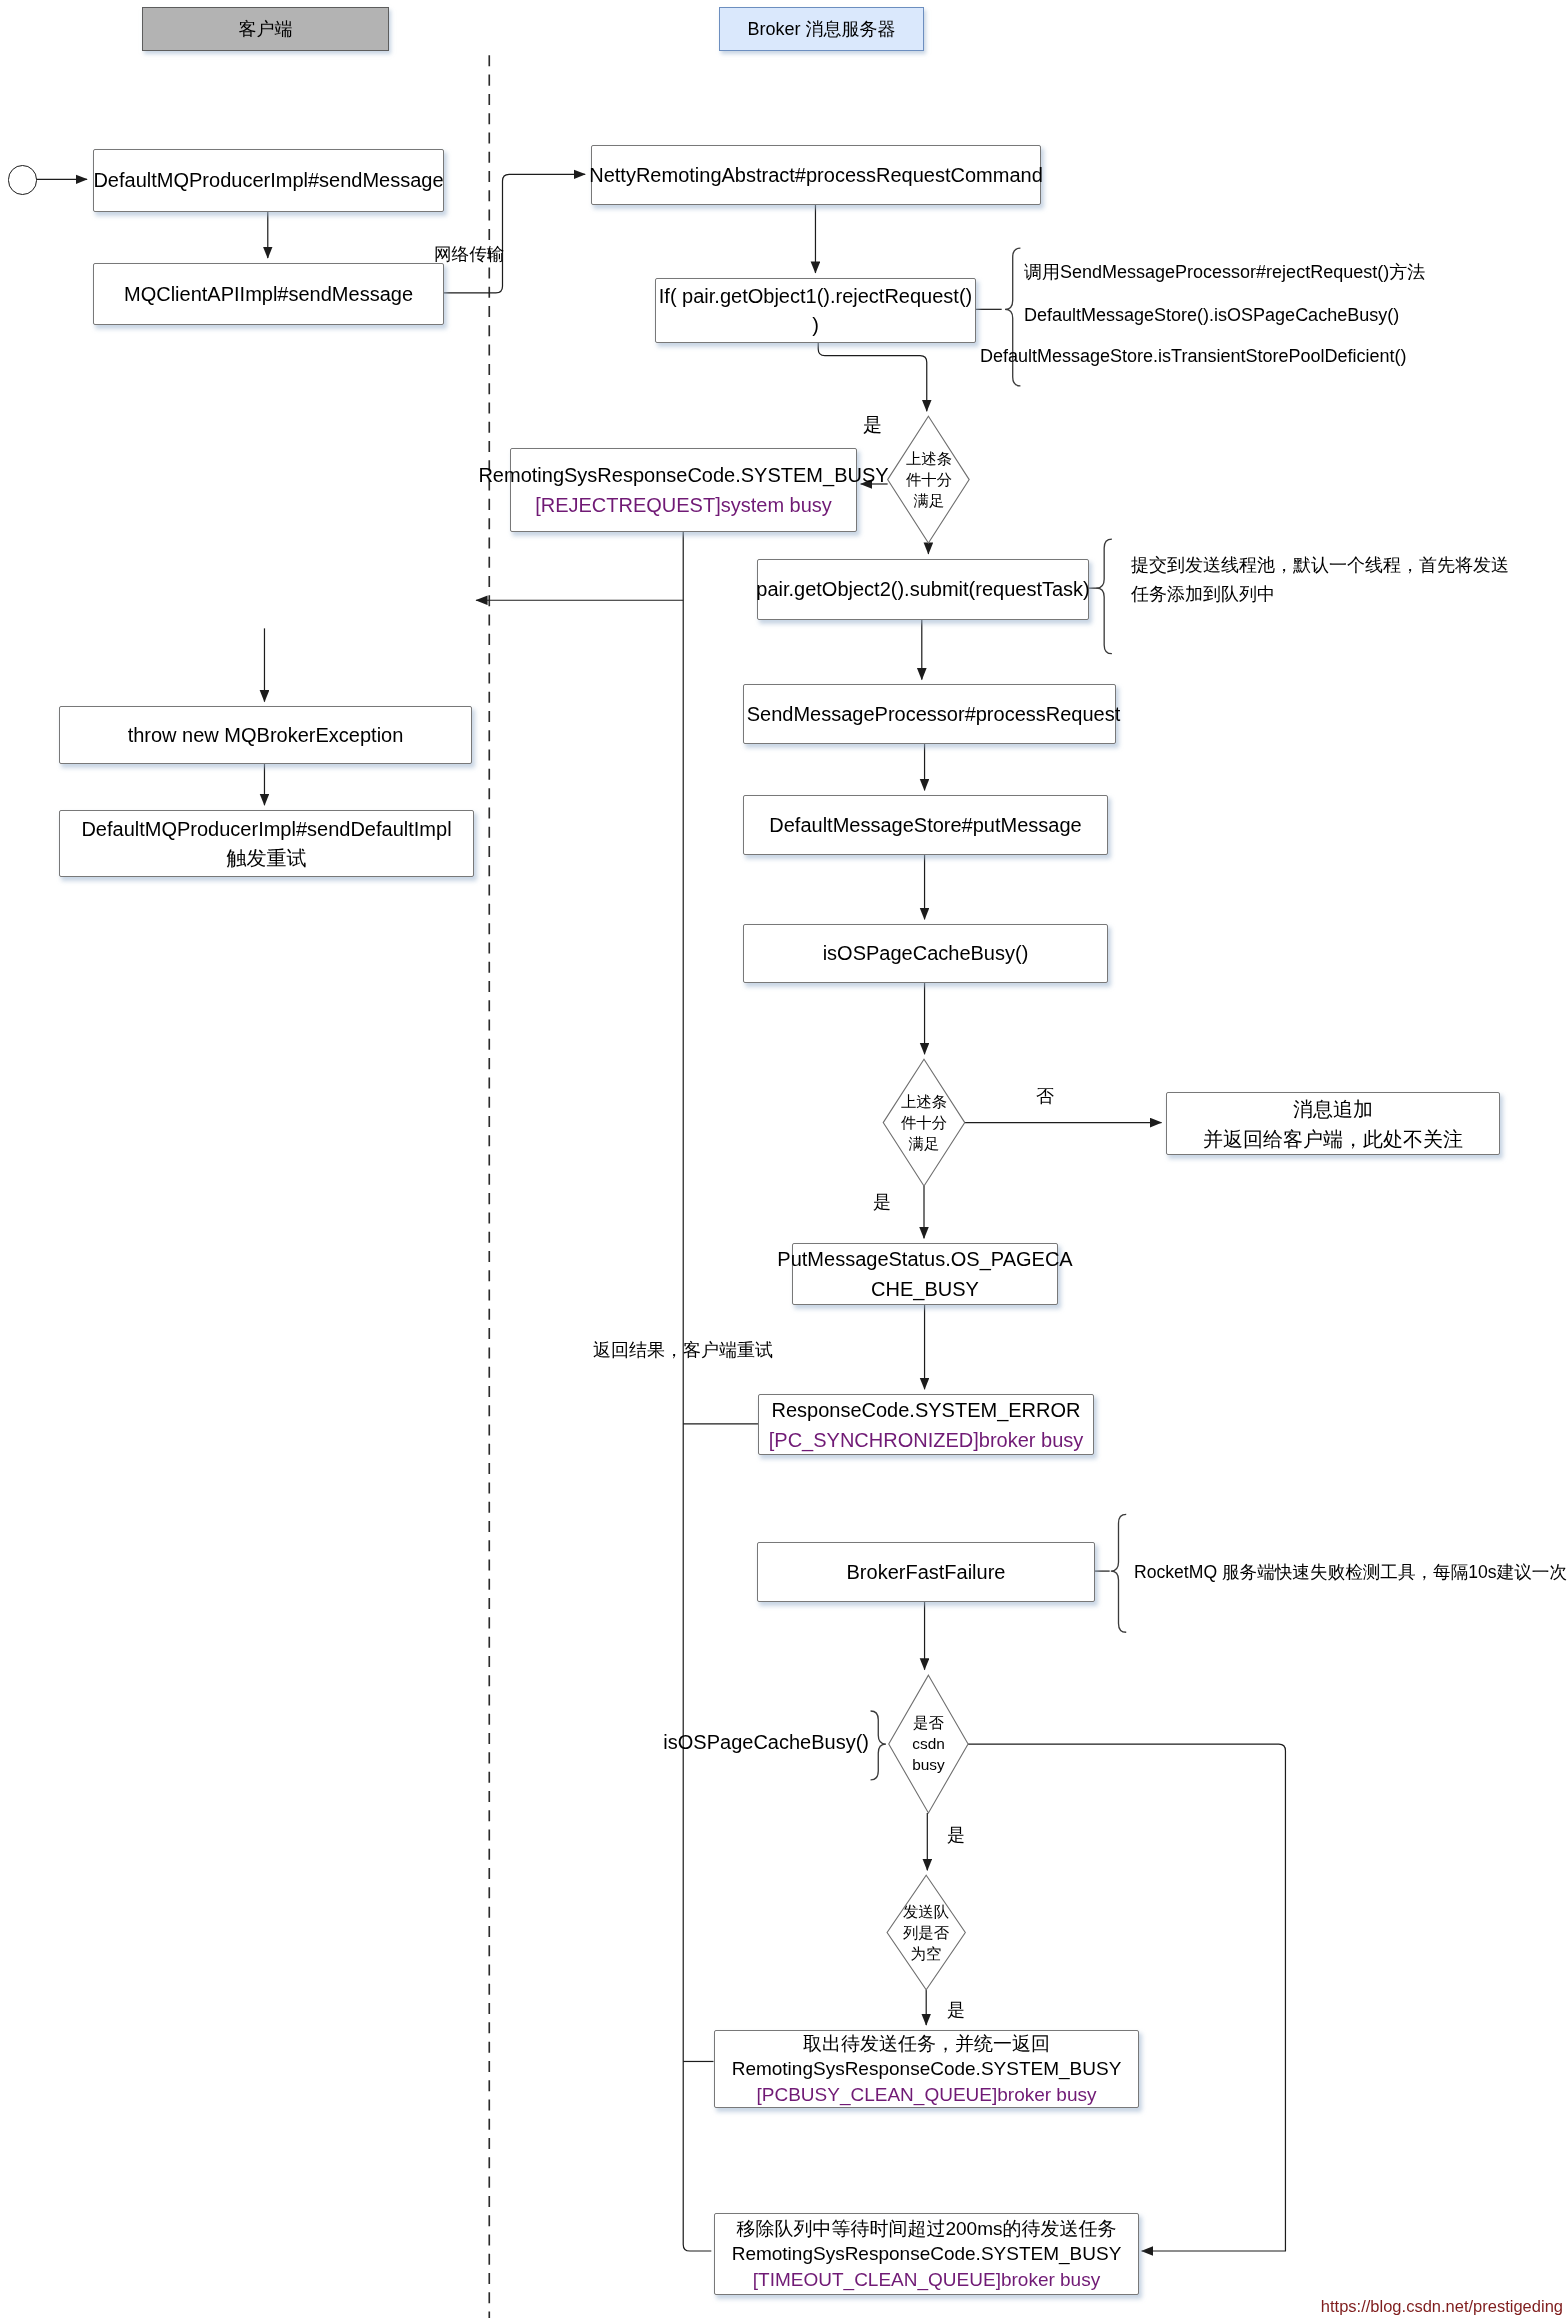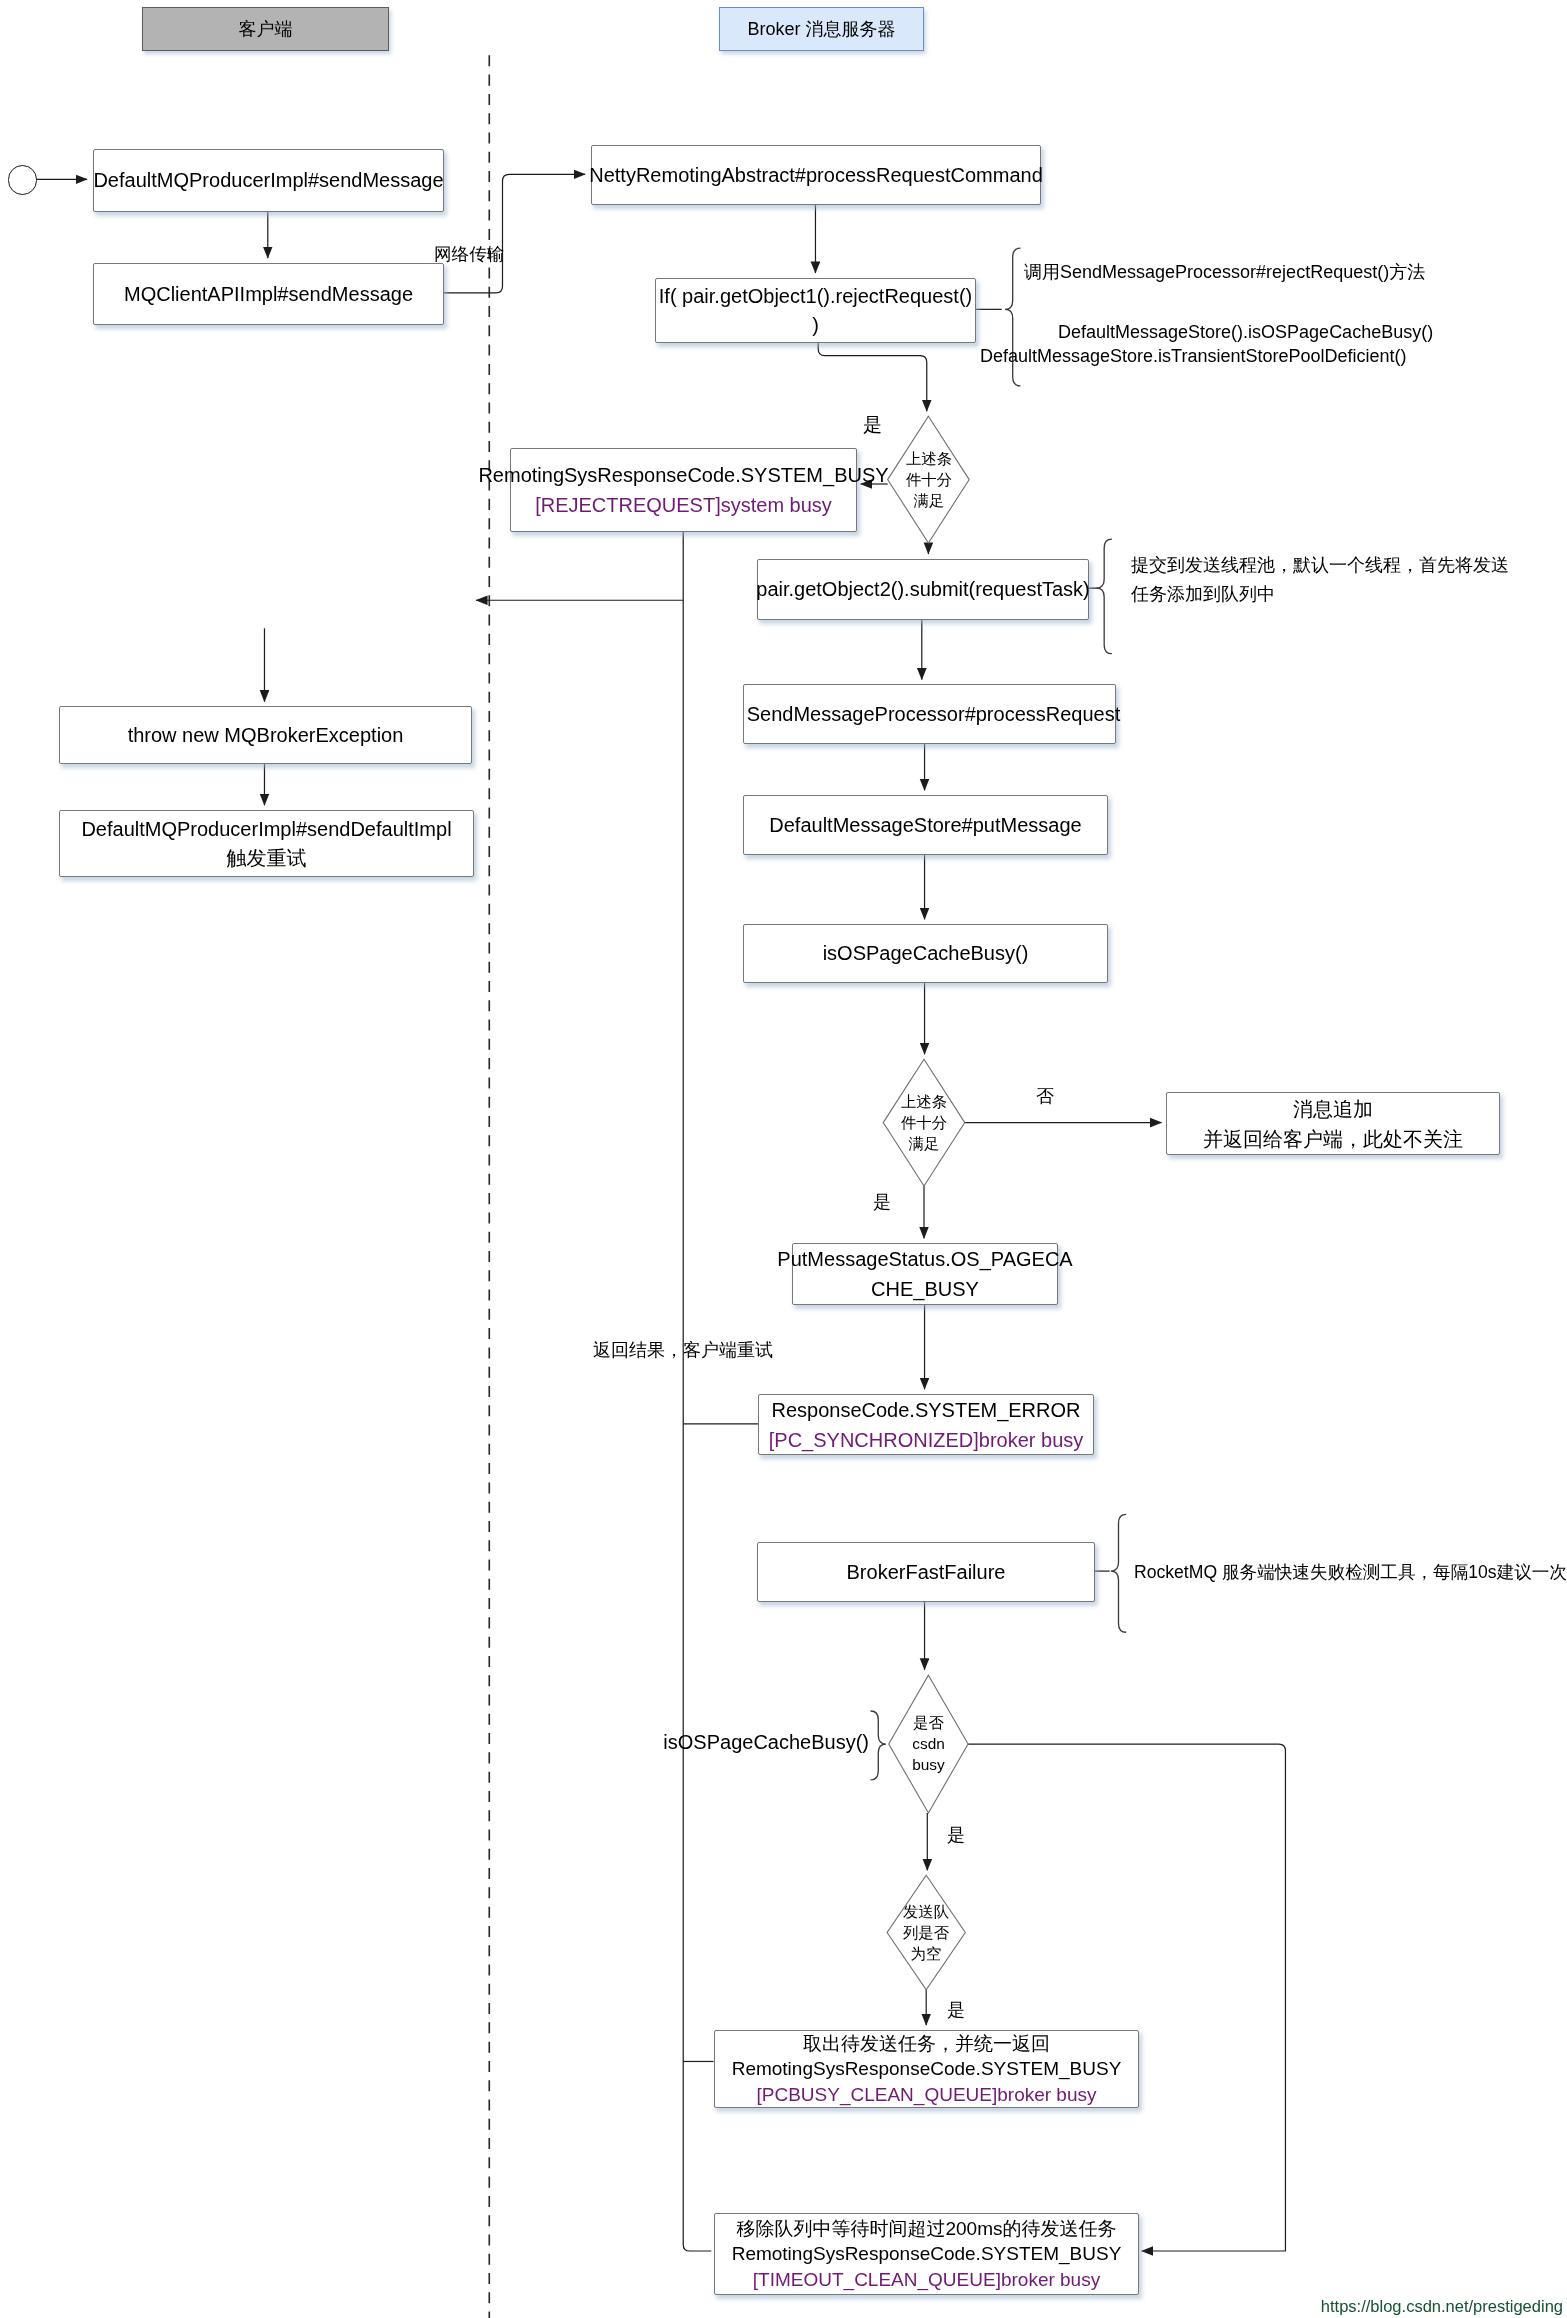--- a/index.html
+++ b/index.html
@@ -20,21 +20,21 @@
          justify-content:center; font-size:18px; z-index:2;
          box-shadow:2.2px 2.8px 3.9px rgba(155,178,205,.55); }
   .dmt { position:absolute; display:flex; flex-direction:column; align-items:center;
          justify-content:center; text-align:center; font-size:15.4px; line-height:1.38; z-index:2; }
   .lbl { position:absolute; font-size:18px; z-index:3; white-space:nowrap; }
   .note { position:absolute; font-size:18px; line-height:1.6; z-index:2; }
   .blue { color:#701a75; }
   .start { position:absolute; left:7.7px; top:165px; width:27.6px; height:27.6px;
            border:1.7px solid #1a1a1a; border-radius:50%; background:#fff; z-index:2; }
   .wm { position:absolute; left:1295px; top:2297px; width:268px; text-align:right;
-        font-size:16.5px; color:#14532d; z-index:3; }
+        font-size:16.5px; color:#7f1d1d; z-index:3; }
 </style>
 </head>
 <body>
 
 <div class="canvas">
 
   <svg class="overlay" width="1567" height="2319" viewBox="0 0 2844 4208">
     <defs>
       <marker id="arr" markerWidth="11" markerHeight="9" refX="9.5" refY="4" orient="auto" markerUnits="strokeWidth">
         <path d="M0,0 L10,4 L0,8 Z" fill="#1c1c1c"></path>
@@ -178,21 +178,21 @@
   <div class="lbl" style="left:434px; top:242px; font-size:17.6px;">网络传输</div>
   <div class="lbl" style="left:863px; top:412px; font-size:19px;">是</div>
   <div class="lbl" style="left:1036px; top:1084px;">否</div>
   <div class="lbl" style="left:873px; top:1190px;">是</div>
   <div class="lbl" style="left:947px; top:1823px;">是</div>
   <div class="lbl" style="left:947px; top:1998px;">是</div>
   <div class="lbl" style="left:573px; top:1338px; width:220px; text-align:center;">返回结果，客户端重试</div>
   <div class="lbl" style="left:661px; top:1731px; width:208px; text-align:right; font-size:20px;">isOSPageCacheBusy()</div>
 
   <div class="note" style="left:1024px; top:258px; white-space:nowrap;">调用SendMessageProcessor#rejectRequest()方法</div>
-  <div class="note" style="left:1024px; top:318px; white-space:nowrap;margin-left:34px;">DefaultMessageStore().isOSPageCacheBusy()</div>
+  <div class="note" style="left:1024px; top:301px; white-space:nowrap;">DefaultMessageStore().isOSPageCacheBusy()</div>
   <div class="note" style="left:980px; top:342px; white-space:nowrap;">DefaultMessageStore.isTransientStorePoolDeficient()</div>
   <div class="note" style="left:1131px; top:551px; width:386px;">提交到发送线程池，默认一个线程，首先将发送任务添加到队列中</div>
   <div class="note" style="left:1134px; top:1558px; font-size:17.6px; white-space:nowrap;">RocketMQ 服务端快速失败检测工具，每隔10s建议一次</div>
 
   <div class="wm">https://blog.csdn.net/prestigeding</div>
 
 </div>
 
 
 </body></html>

